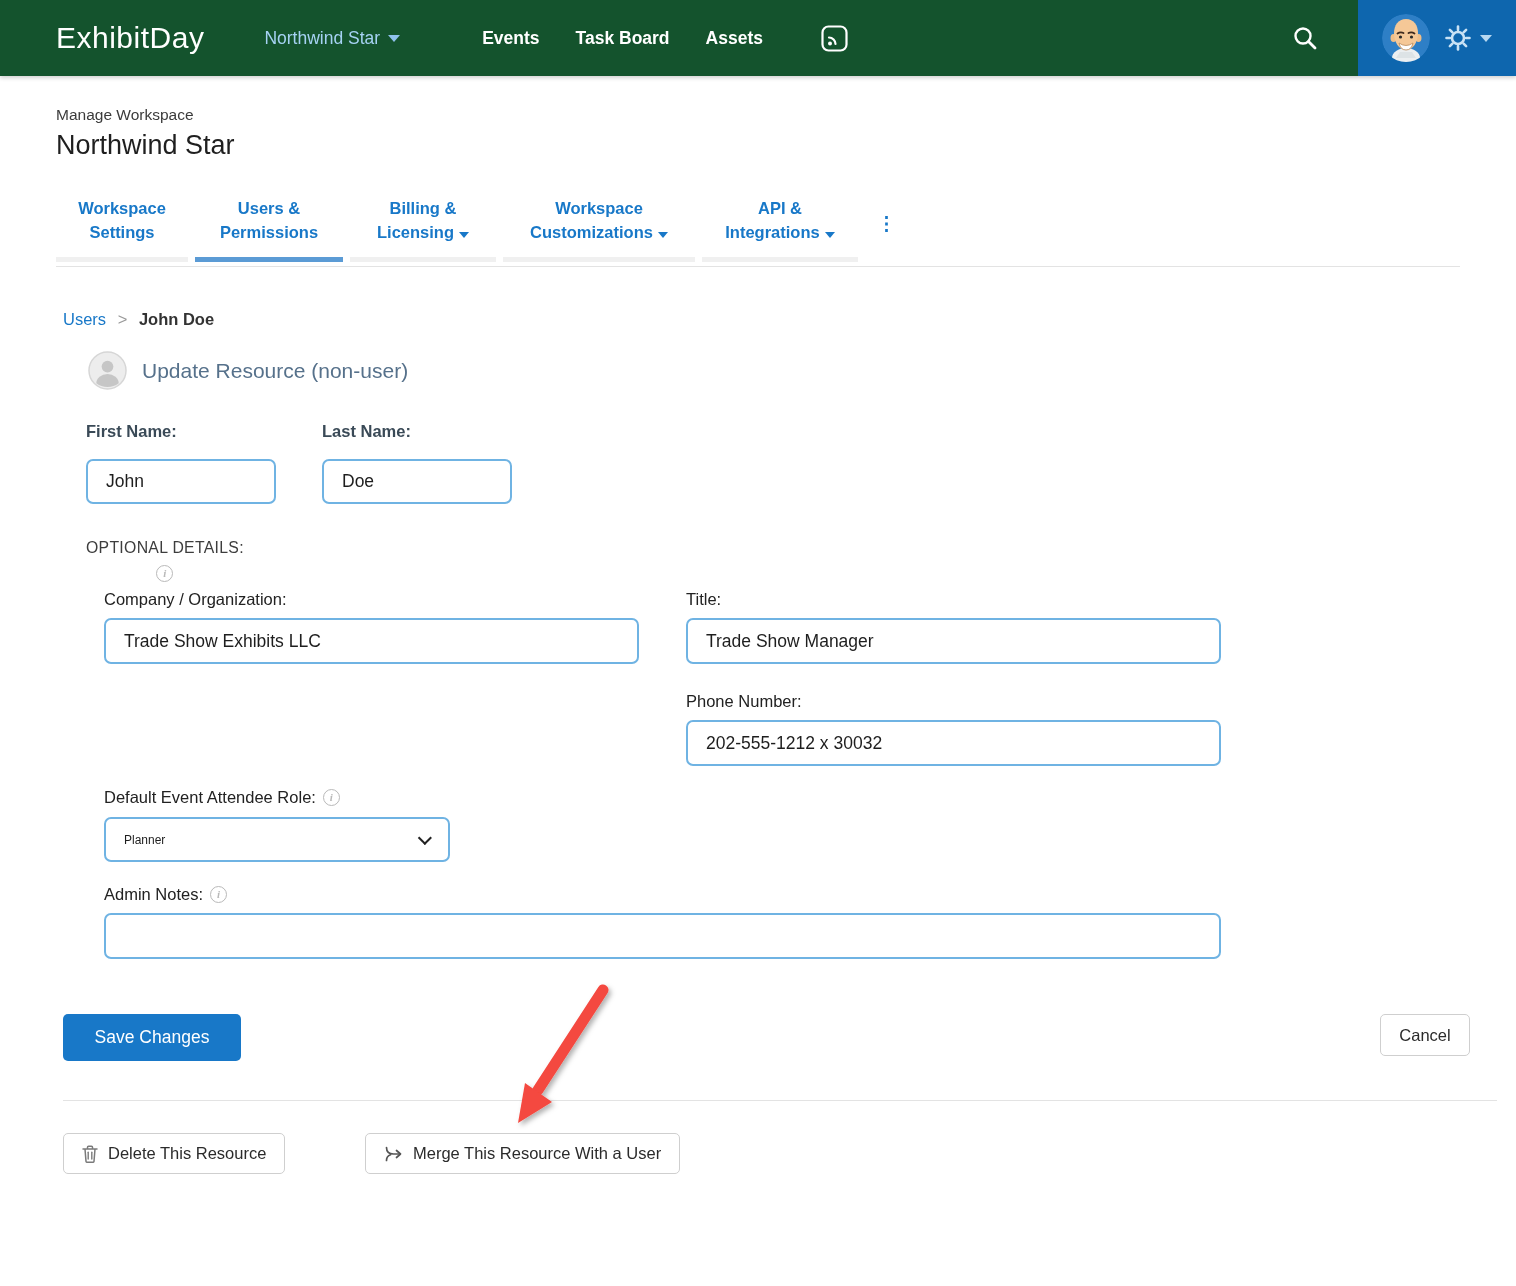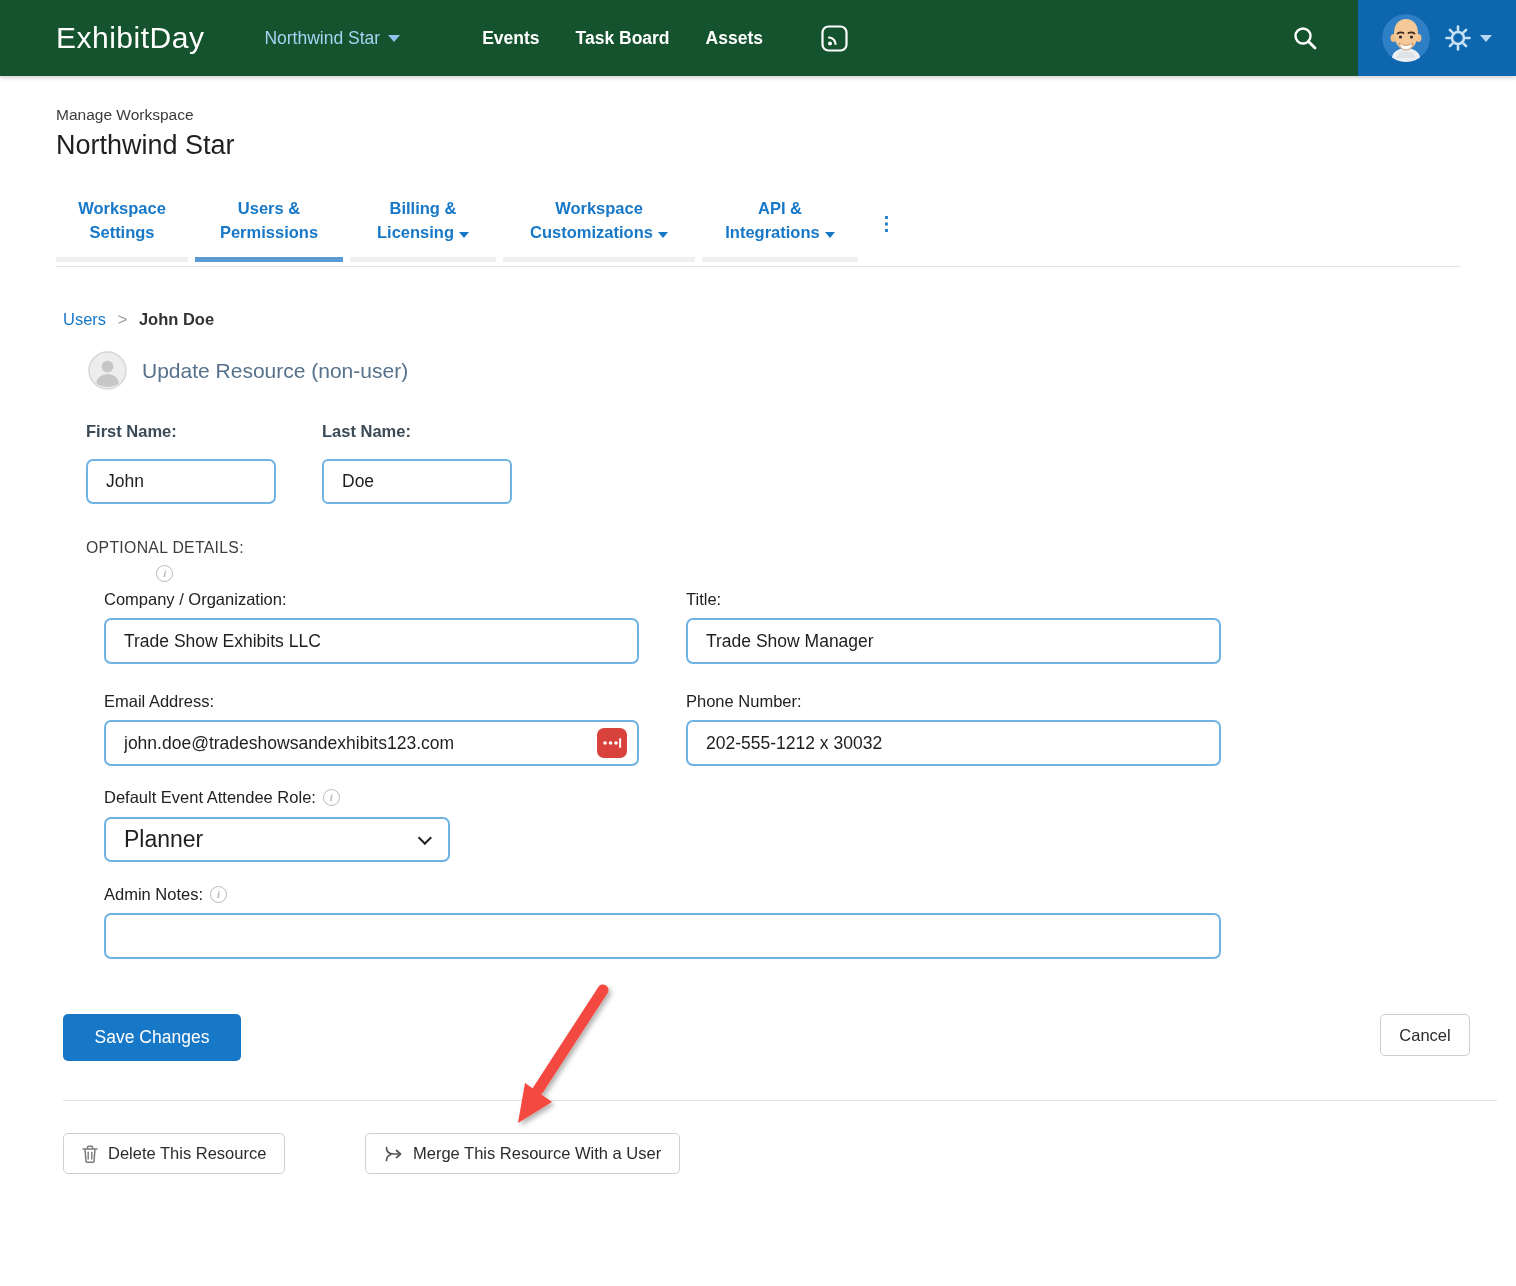--- a/index.html
+++ b/index.html
@@ -56,21 +56,21 @@
     padding:0 18px; font-family:"Liberation Sans", sans-serif; background:#fff; outline:none; }
   .optional-hd { position:absolute; left:86px; top:539px; font-size:15.8px; color:#3d3d3d;
     letter-spacing:.3px; display:flex; align-items:center; gap:8px;flex-direction:column; }
   .info-i { width:17px; height:17px; border-radius:50%; border:1.5px solid #b9b9b9; color:#b9b9b9;
     font-size:11px; line-height:14px; text-align:center; font-family:"Liberation Serif", serif;
     font-style:italic; font-weight:700; flex:none; }
   .email-wrap { position:relative; }
   .email-badge { position:absolute; right:12px; top:8px; width:30px; height:30px; border-radius:7px;
     background:#D8413C; display:flex; align-items:center; justify-content:center; cursor:pointer; }
   .selectbox { border:2px solid #6FB3E3; border-radius:7px; background:#fff; display:flex;
-    align-items:center; justify-content:space-between; padding:0 16px 0 18px; font-size:23px; color:#1e1e1e; cursor:pointer;}
+    align-items:center; justify-content:space-between; padding:0 16px 0 18px; font-size:12px; color:#1e1e1e; cursor:pointer;}
   .sel-chev { width:10px; height:10px; border-left:2.5px solid #222; border-bottom:2.5px solid #222;
     transform:rotate(-45deg) translateY(-3px); }
 
   
   .btn-primary { position:absolute; left:63px; top:1014px; width:178px; height:47px; background:#1878C8;
     color:#fff; font-size:17.5px; border:none; border-radius:5px; cursor:pointer; font-family:"Liberation Sans",sans-serif;}
   .btn-cancel { position:absolute; left:1380px; top:1014px; width:90px; height:42px; background:#fff;
     color:#2b2b2b; font-size:16.5px; border:1px solid #CFCFCF; border-radius:5px; cursor:pointer; font-family:"Liberation Sans",sans-serif;}
   .bottom-rule { position:absolute; left:63px; top:1100px; width:1434px; height:1px; background:#E3E3E3; }
   .btn-ghost { position:absolute; height:41px; background:#fff; border:1px solid #CFCFCF; border-radius:5px;
@@ -185,52 +185,38 @@
     <div class="resource-title">Update Resource (non-user)</div>
   </div>
 
   <div class="fgroup" style="left:86px; top:422px;">
     <div class="flabel bold">First Name:</div>
     <input class="tinput" style="width: 190px; height: 45px; margin-top: 18px;" value="John">
   </div>
 
   <div class="fgroup" style="left:322px; top:422px;">
     <div class="flabel bold">Last Name:</div>
-    <input class="tinput" style="width: 190px; height: 45px; margin-top: 18px; border-radius: 6px;" value="Doe">
+    <input class="tinput" style="width: 190px; height: 45px; margin-top: 18px;" value="Doe">
   </div>
 
   <div class="optional-hd">
     <span>OPTIONAL DETAILS:</span>
     <span class="info-i">i</span>
   </div>
 
   <div class="fgroup" style="left:104px; top:590px;">
     <div class="flabel">Company / Organization:</div>
     <input class="tinput" style="width: 535px; height: 46px; margin-top: 9px;" value="Trade Show Exhibits LLC">
   </div>
 
   <div class="fgroup" style="left:686px; top:590px;">
     <div class="flabel">Title:</div>
     <input class="tinput" style="width: 535px; height: 46px; margin-top: 9px;" value="Trade Show Manager">
   </div>
 
-  <div class="fgroup" style="left:104px; top:692px;">
-    <div class="flabel">Email Address:</div>
-    <div class="email-wrap" style="margin-top:9px;">
-      <input class="tinput" style="width: 535px; height: 46px;" value="john.doe@tradeshowsandexhibits123.com">
-      <span class="email-badge">
-        <svg width="20" height="12" viewBox="0 0 20 12">
-          <circle cx="3" cy="6" r="1.8" fill="#fff"></circle>
-          <circle cx="8.5" cy="6" r="1.8" fill="#fff"></circle>
-          <circle cx="14" cy="6" r="1.8" fill="#fff"></circle>
-          <rect x="17.2" y="1" width="1.9" height="10" rx="0.9" fill="#fff"></rect>
-        </svg>
-      </span>
-    </div>
-  </div>
 
   <div class="fgroup" style="left:686px; top:692px;">
     <div class="flabel">Phone Number:</div>
     <input class="tinput" style="width: 535px; height: 46px; margin-top: 9px;" value="202-555-1212 x 30032">
   </div>
 
   <div class="fgroup" style="left:104px; top:788px;">
     <div class="flabel">
       <span>Default Event Attendee Role:</span>
       <span class="info-i">i</span>

